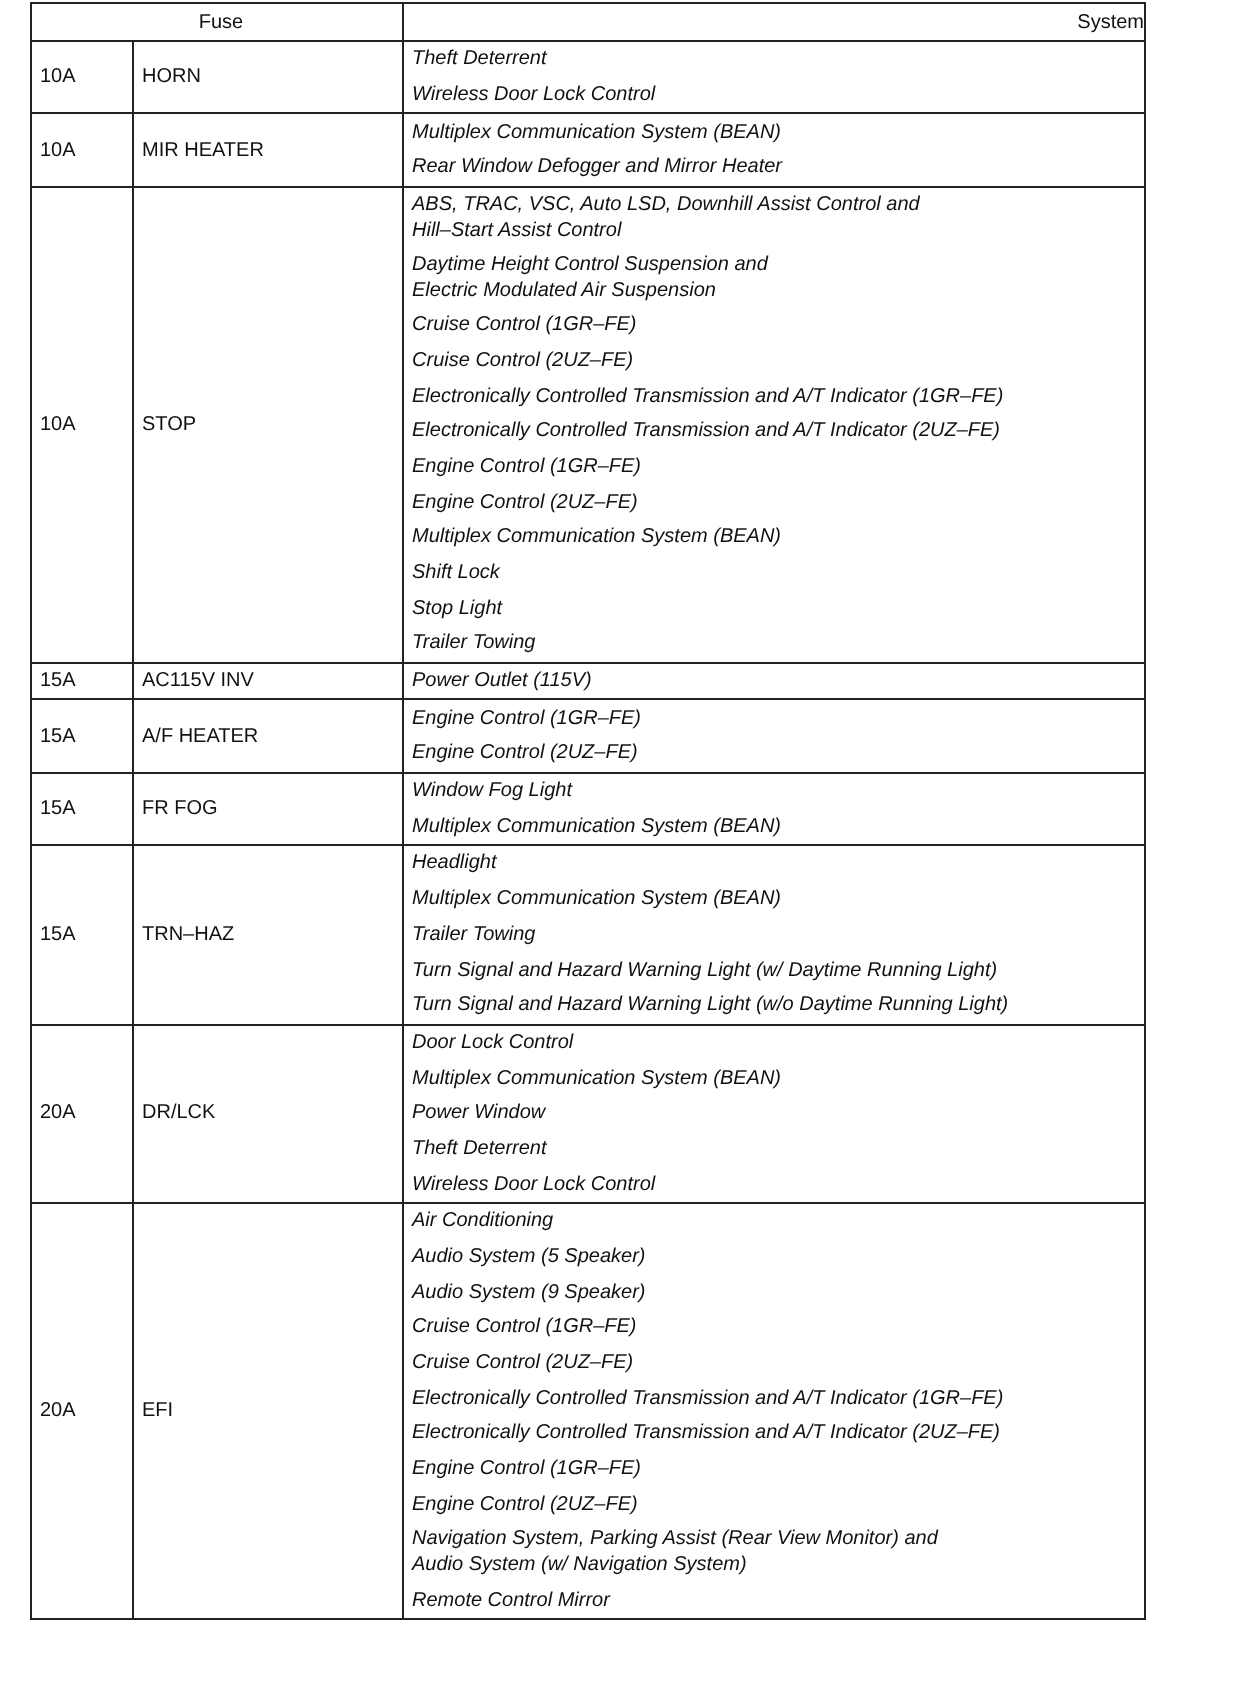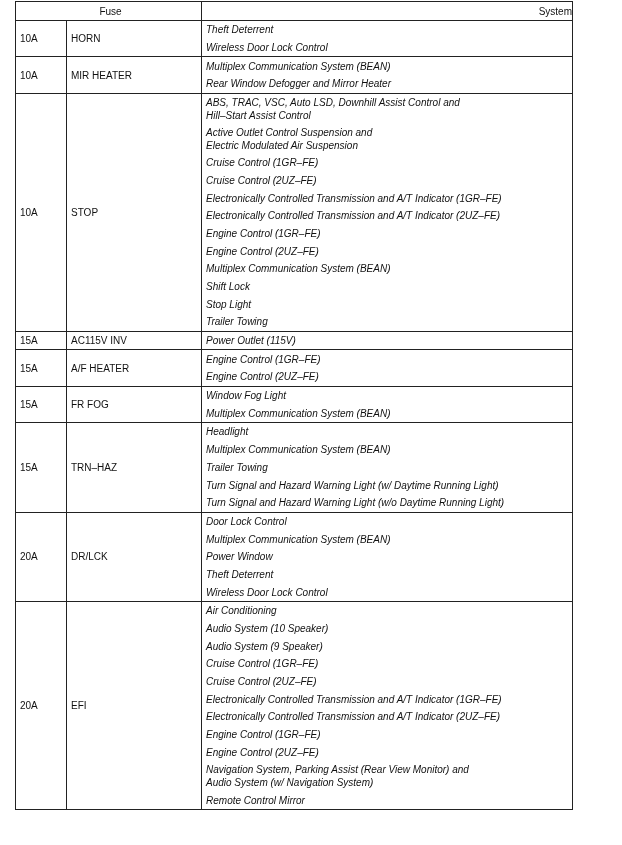--- a/index.html
+++ b/index.html
@@ -54,21 +54,21 @@
           <span class="sys-line">Multiplex Communication System (BEAN)</span>
           <span class="sys-line">Rear Window Defogger and Mirror Heater</span>
         </td>
       </tr>
       <tr>
         <td class="amp">10A</td>
         <td class="name">STOP</td>
         <td class="sys">
           <span class="sys-line multi">ABS, TRAC, VSC, Auto LSD, Downhill Assist Control and
 Hill–Start Assist Control</span>
-          <span class="sys-line multi">Active Outlet Control Suspension and
+          <span class="sys-line multi">Daytime Height Control Suspension and
 Electric Modulated Air Suspension</span>
           <span class="sys-line">Cruise Control (1GR–FE)</span>
           <span class="sys-line">Cruise Control (2UZ–FE)</span>
           <span class="sys-line">Electronically Controlled Transmission and A/T Indicator (1GR–FE)</span>
           <span class="sys-line">Electronically Controlled Transmission and A/T Indicator (2UZ–FE)</span>
           <span class="sys-line">Engine Control (1GR–FE)</span>
           <span class="sys-line">Engine Control (2UZ–FE)</span>
           <span class="sys-line">Multiplex Communication System (BEAN)</span>
           <span class="sys-line">Shift Lock</span>
           <span class="sys-line">Stop Light</span>
@@ -118,21 +118,21 @@
           <span class="sys-line">Power Window</span>
           <span class="sys-line">Theft Deterrent</span>
           <span class="sys-line">Wireless Door Lock Control</span>
         </td>
       </tr>
       <tr>
         <td class="amp">20A</td>
         <td class="name">EFI</td>
         <td class="sys">
           <span class="sys-line">Air Conditioning</span>
-          <span class="sys-line">Audio System (10 Speaker)</span>
+          <span class="sys-line">Audio System (5 Speaker)</span>
           <span class="sys-line">Audio System (9 Speaker)</span>
           <span class="sys-line">Cruise Control (1GR–FE)</span>
           <span class="sys-line">Cruise Control (2UZ–FE)</span>
           <span class="sys-line">Electronically Controlled Transmission and A/T Indicator (1GR–FE)</span>
           <span class="sys-line">Electronically Controlled Transmission and A/T Indicator (2UZ–FE)</span>
           <span class="sys-line">Engine Control (1GR–FE)</span>
           <span class="sys-line">Engine Control (2UZ–FE)</span>
           <span class="sys-line multi">Navigation System, Parking Assist (Rear View Monitor) and
 Audio System (w/ Navigation System)</span>
           <span class="sys-line">Remote Control Mirror</span>

